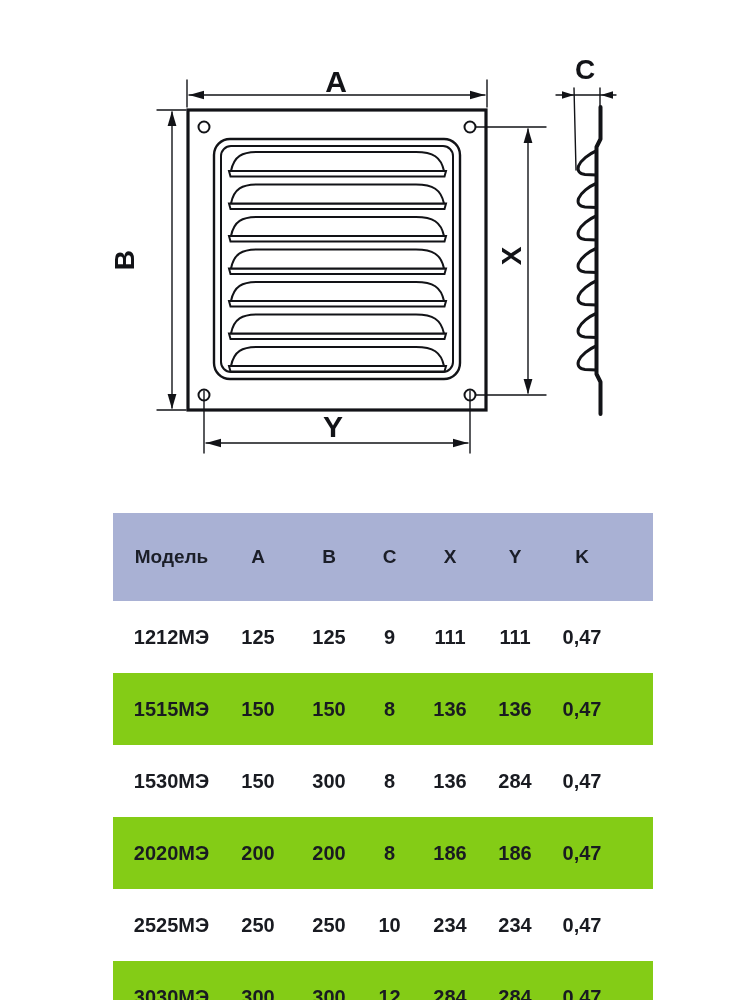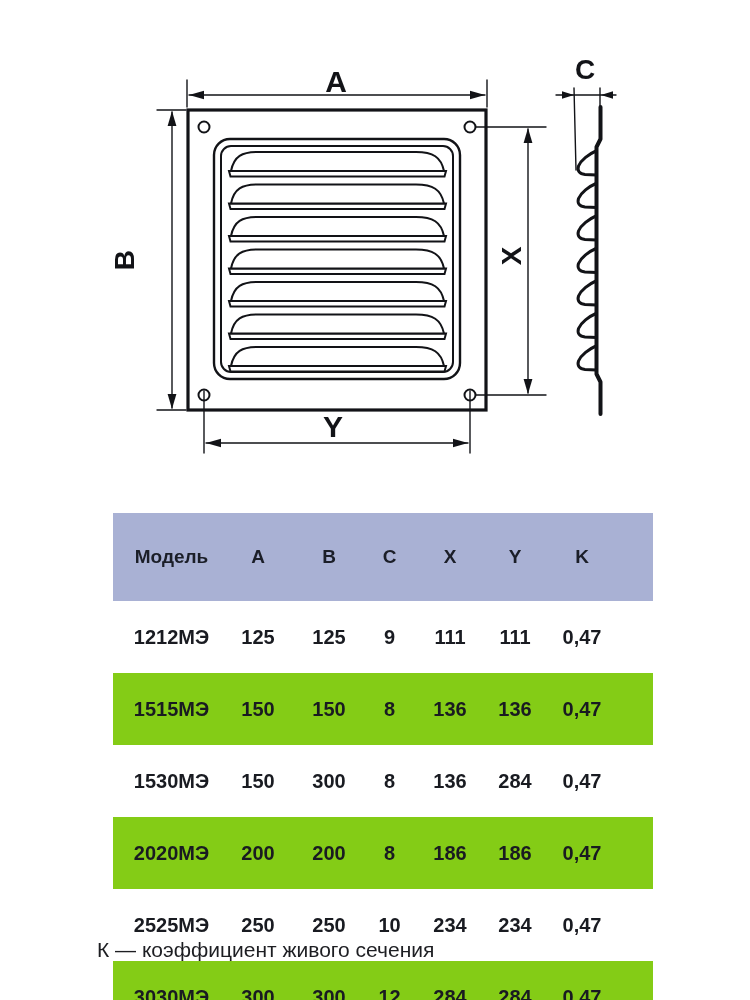--- a/index.html
+++ b/index.html
@@ -210,15 +210,14 @@
       <div class="cell">300</div>
       <div class="cell">12</div>
       <div class="cell">284</div>
       <div class="cell">284</div>
       <div class="cell">0,47</div>
       <div class="cell"></div>
     </div>
   </div>
 
   
-  <div class="footnote">К — коэффициент живого сечения</div>
 
 </div>
 
 </body></html>

